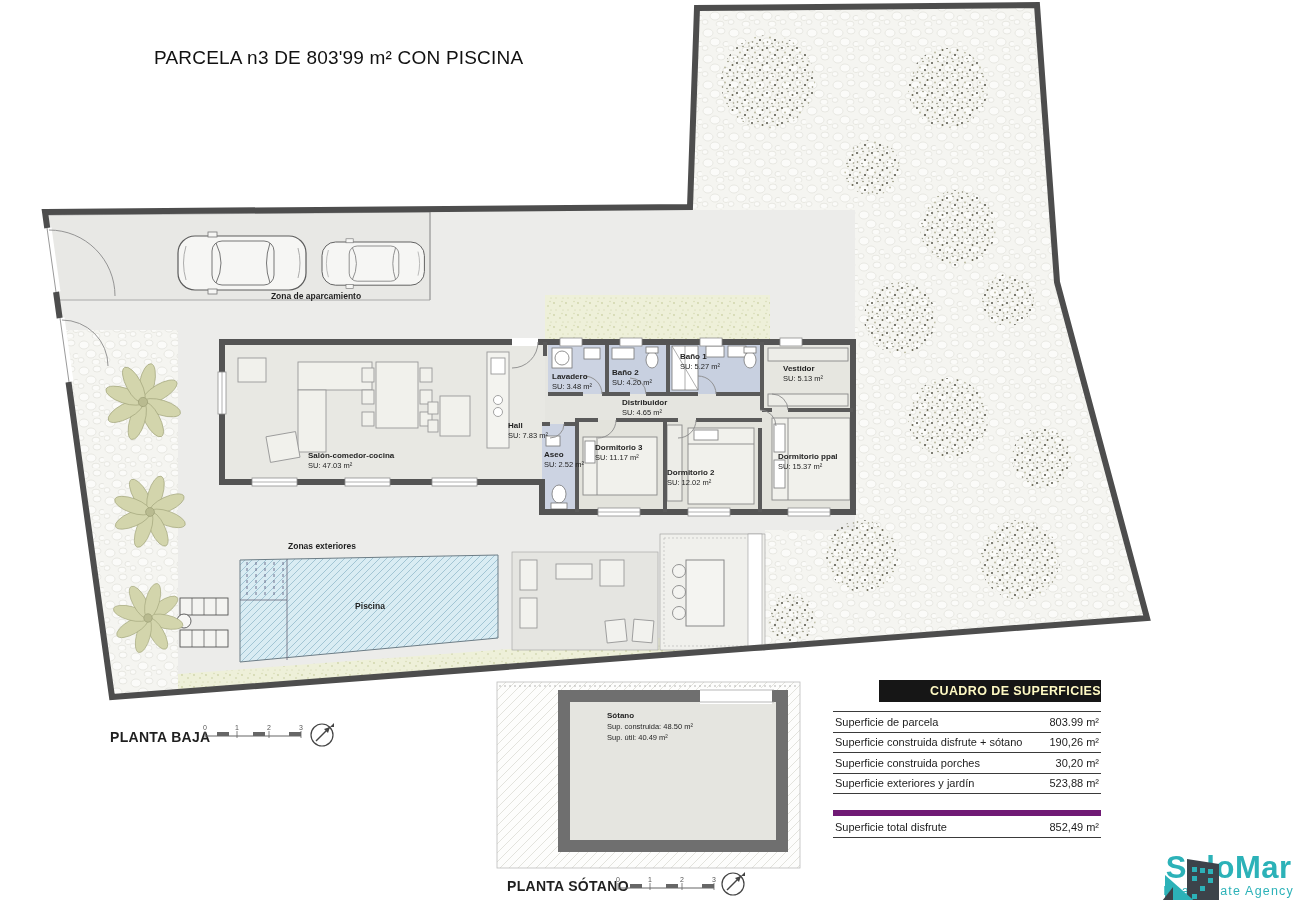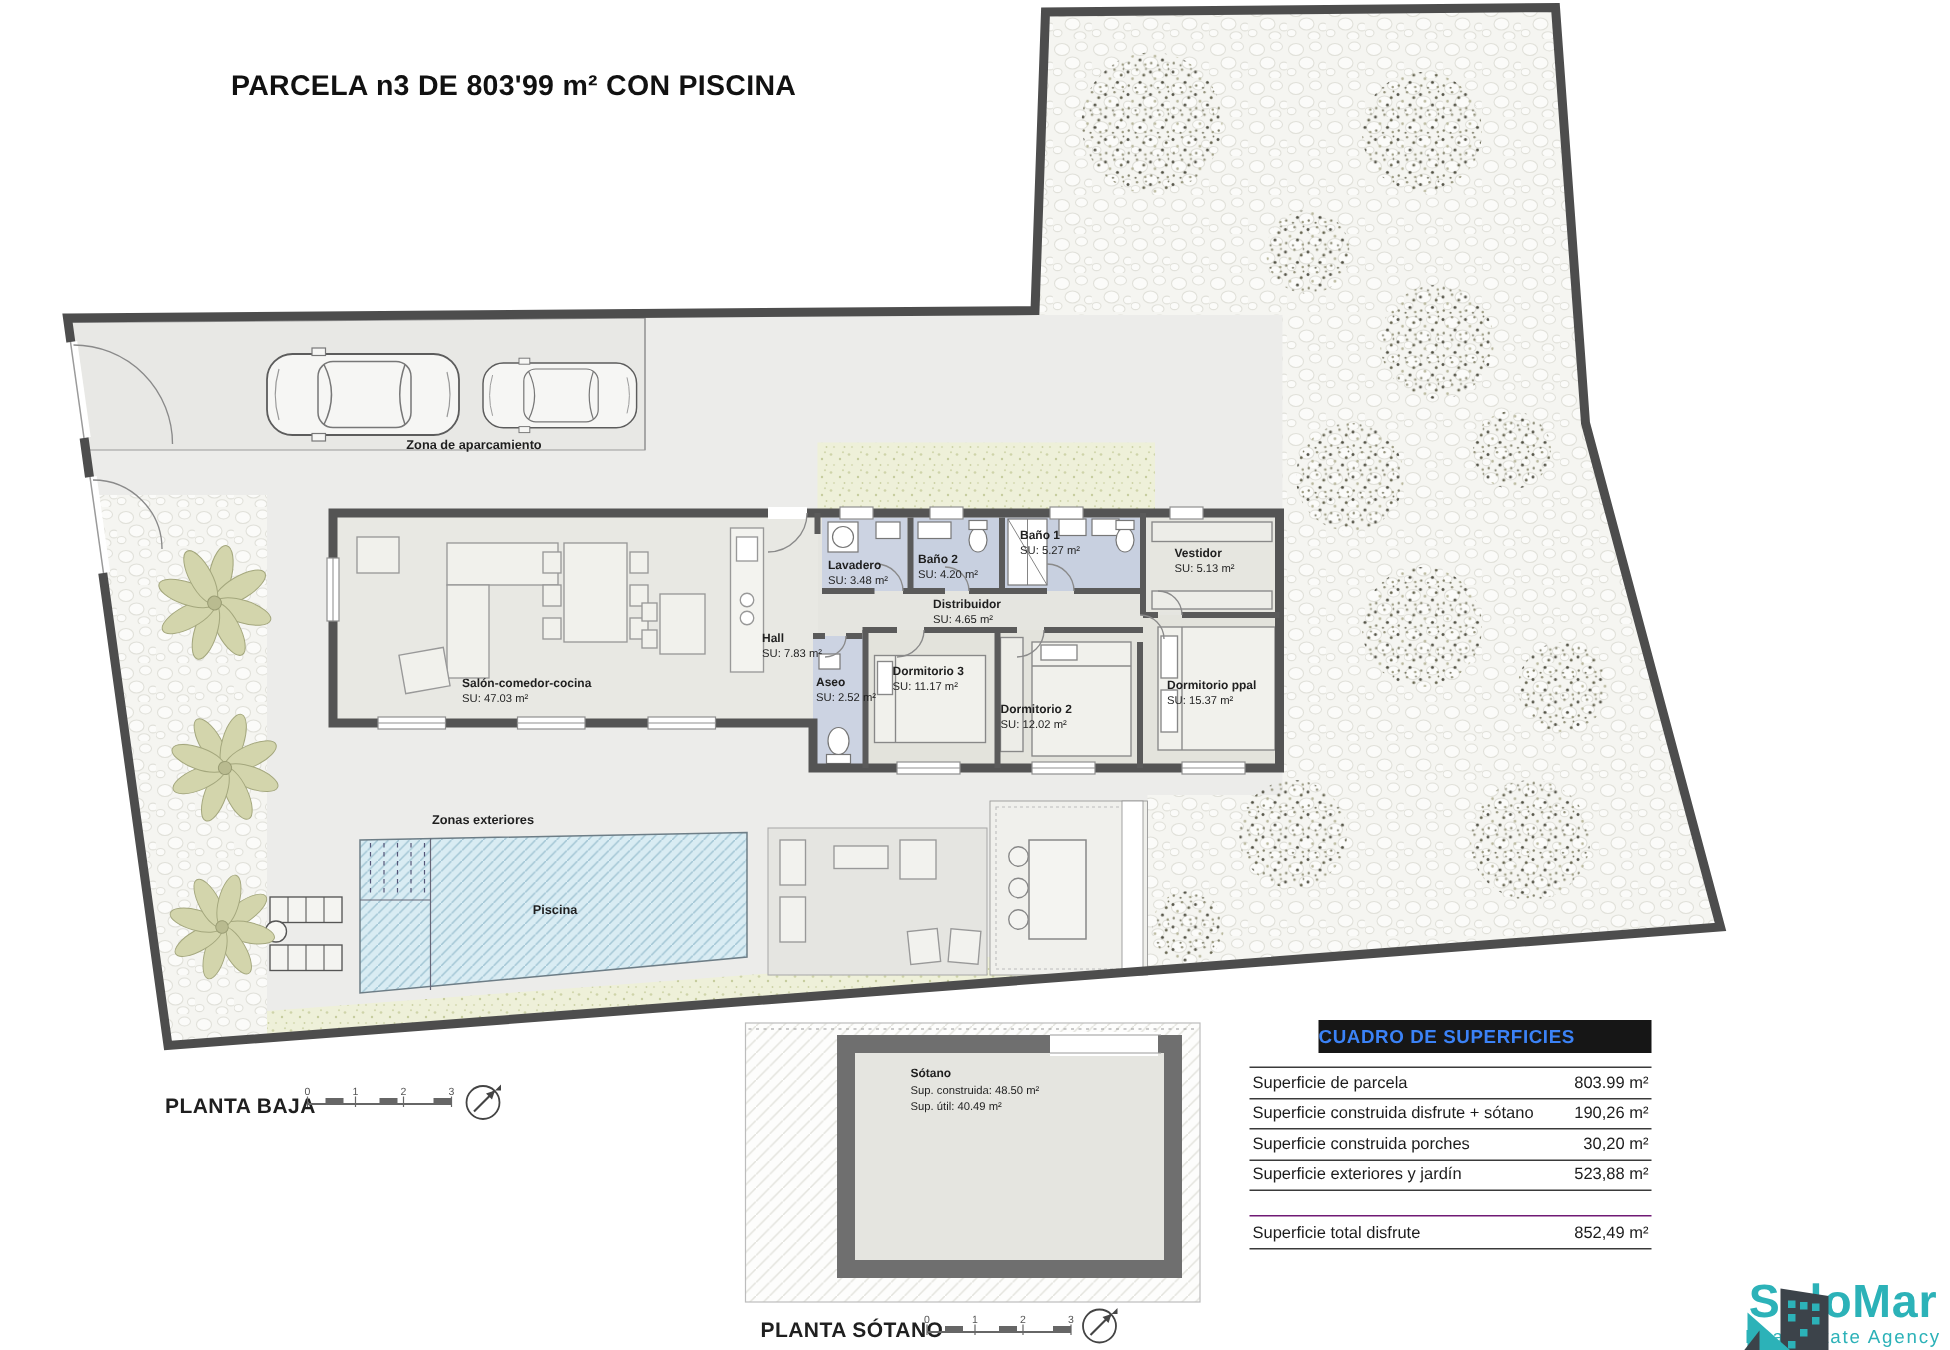--- a/index.html
+++ b/index.html
@@ -5,32 +5,32 @@
   html,body{margin:0;padding:0;background:#fff;}
   .stage{position:relative;width:1300px;height:900px;background:#ffffff;overflow:hidden;
          font-family:"Liberation Sans",sans-serif;}
   .stage svg{position:absolute;left:0;top:0;}
   svg text{font-family:"Liberation Sans",sans-serif;fill:#1f1f1f;}
   .room-name{font-size:8px;font-weight:bold;}
   .room-su{font-size:7.5px;}
   .zone-label{font-size:8.5px;font-weight:bold;}
   .plan-label{font-size:14px;font-weight:bold;letter-spacing:.3px;}
   .tick-num{font-size:7px;fill:#555;}
-  .page-title{position:absolute;left:154px;top:47px;font-size:19px;font-weight:bold;color:#111;
+  .page-title{position:absolute;left:154px;top:47px;font-size:19px;font-weight:normal;color:#111;
               letter-spacing:.2px;white-space:nowrap;}
   
   .surf-table{position:absolute;left:833px;top:680px;width:268px;color:#1c1c1c;}
-  .surf-header{background:#161616;color:#3b82f6;font-weight:bold;font-size:12.5px;text-align:left;
+  .surf-header{background:#161616;color:#fef9c3;font-weight:bold;font-size:12.5px;text-align:right;
                padding:4px 0 4px 0;letter-spacing:.4px;margin-left:46px;}
   .surf-rows{margin-top:9px;border-top:1px solid #3a3a3a;}
   .surf-row{display:flex;justify-content:space-between;align-items:center;height:19.5px;
             border-bottom:1px solid #3a3a3a;font-size:11px;padding:0 2px;white-space:nowrap;}
   .surf-row .val{margin-left:4px;}
   .surf-total{display:flex;justify-content:space-between;align-items:center;height:21px;
-              border-top:1px solid #701a75;border-bottom:1px solid #3a3a3a;font-size:11px;
+              border-top:6px solid #701a75;border-bottom:1px solid #3a3a3a;font-size:11px;
               margin-top:16px;padding:0 2px;white-space:nowrap;}
   
   .logo{position:absolute;right:6px;bottom:2px;display:flex;align-items:flex-end;}
   .logo-text{display:flex;flex-direction:column;align-items:center;margin-left:4px;}
   .logo-word{font-size:31px;font-weight:bold;color:#2cb2b8;line-height:30px;letter-spacing:.5px;}
   .logo-tag{font-size:12.5px;color:#2cb2b8;letter-spacing:1.2px;margin-top:1px;}
 </style>
 </head>
 <body>
 

